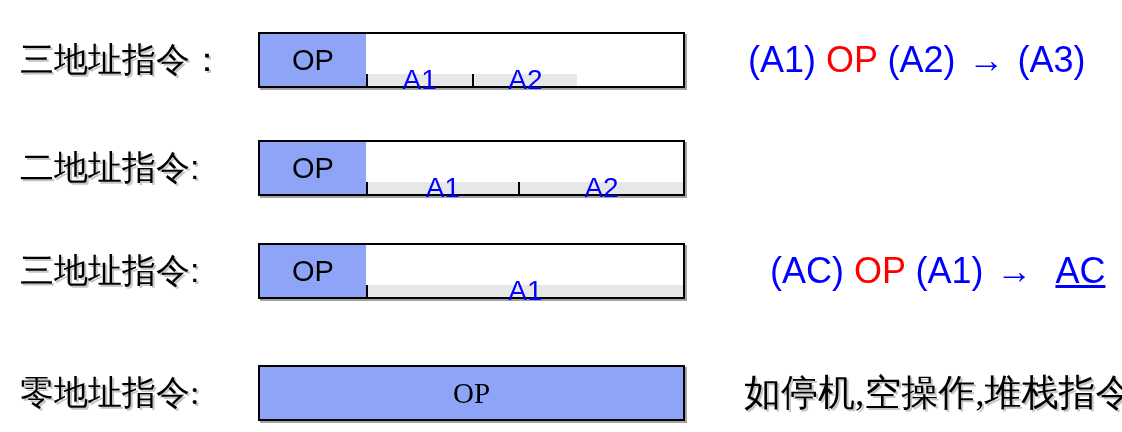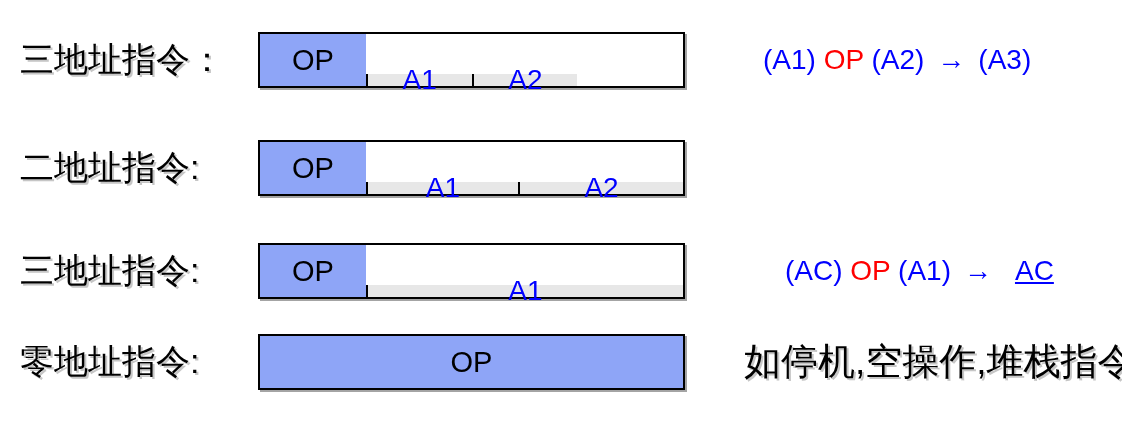--- a/index.html
+++ b/index.html
@@ -9,21 +9,21 @@
     font-family: "Liberation Sans", "DejaVu Sans", sans-serif;
     position: relative;
     overflow: hidden;
   }
   .canvas { position: absolute; left: 0; top: 0; width: 1122px; height: 388px; }
 
   .row { position: absolute; left: 0; width: 1122px; height: 56px; }
   .row-1 { top: 32px; }
   .row-2 { top: 140px; padding-left: 32px; }
   .row-3 { top: 243px; }
-  .row-4 { top: 334px; }
+  .row-4 { top: 365px; font-family: Liberation Serif, serif; }
 
   .label {
     position: absolute; left: 20px; top: 50%;
     transform: translateY(-50%);
     font-size: 34px; font-weight: 500;
     color: var(--black-text, #000);
     white-space: nowrap;
     text-shadow: 2px 2px 0 #c6c6c6;
   }
 
@@ -47,24 +47,23 @@
   .cell.addr { background: var(--addr-fill, #E7E7E7); color: var(--blue-text, #0000FF); }
   .w25  { width: 25%; }
   .w36  { width: 36%; }
   .w39  { width: 39%; }
   .w75  { width: 75%; }
   .w100 { width: 100%; }
 
   .formula {
     position: absolute; left: 748px; top: 50%;
     transform: translateY(-50%);
-    font-size: 28px;
+    font-size: 36px;
     color: var(--blue-text, #0000FF);
     white-space: nowrap;
-    margin-left: 15px;
   }
   .row-3 .formula { left: 770px; }
   .formula .op-red { color: var(--red-text, #FF0000); }
   .formula .arrow { display: inline-block; margin: 0 13px; }
   .row-3 .result { margin-left: 10px; text-decoration: underline; }
 
   .note {
     position: absolute; left: 744px; top: 50%;
     transform: translateY(-50%);
     font-size: 37px; font-weight: 500;

